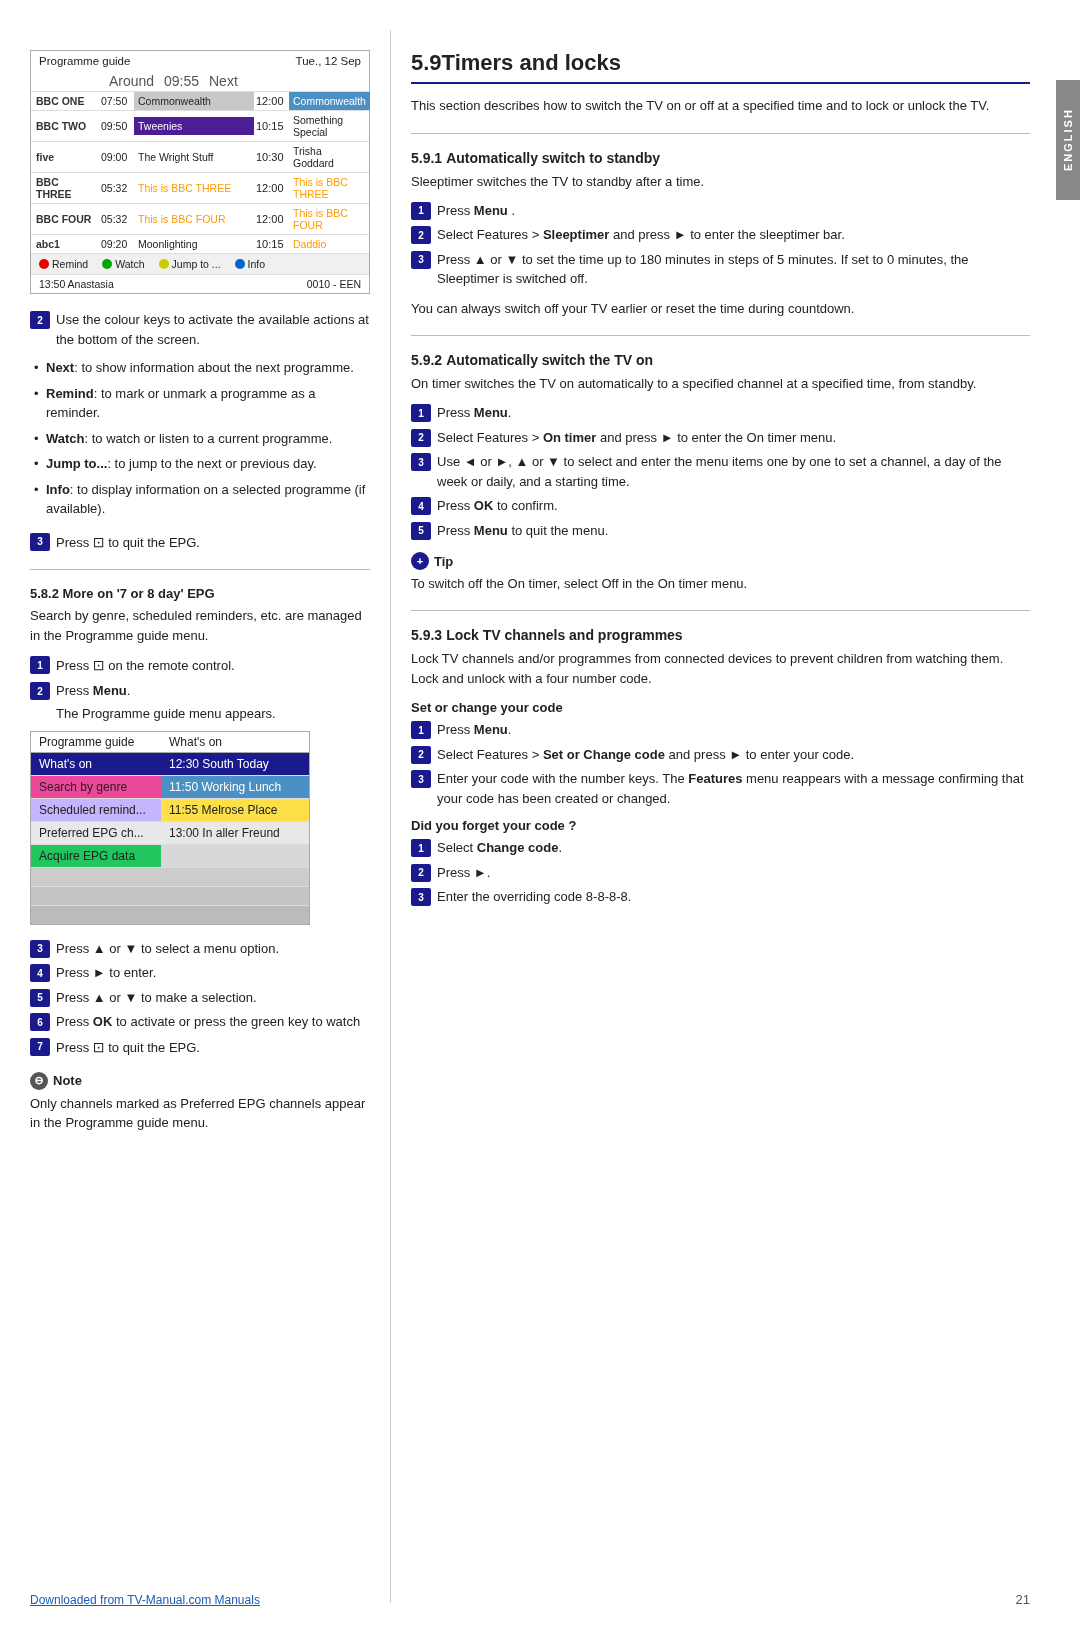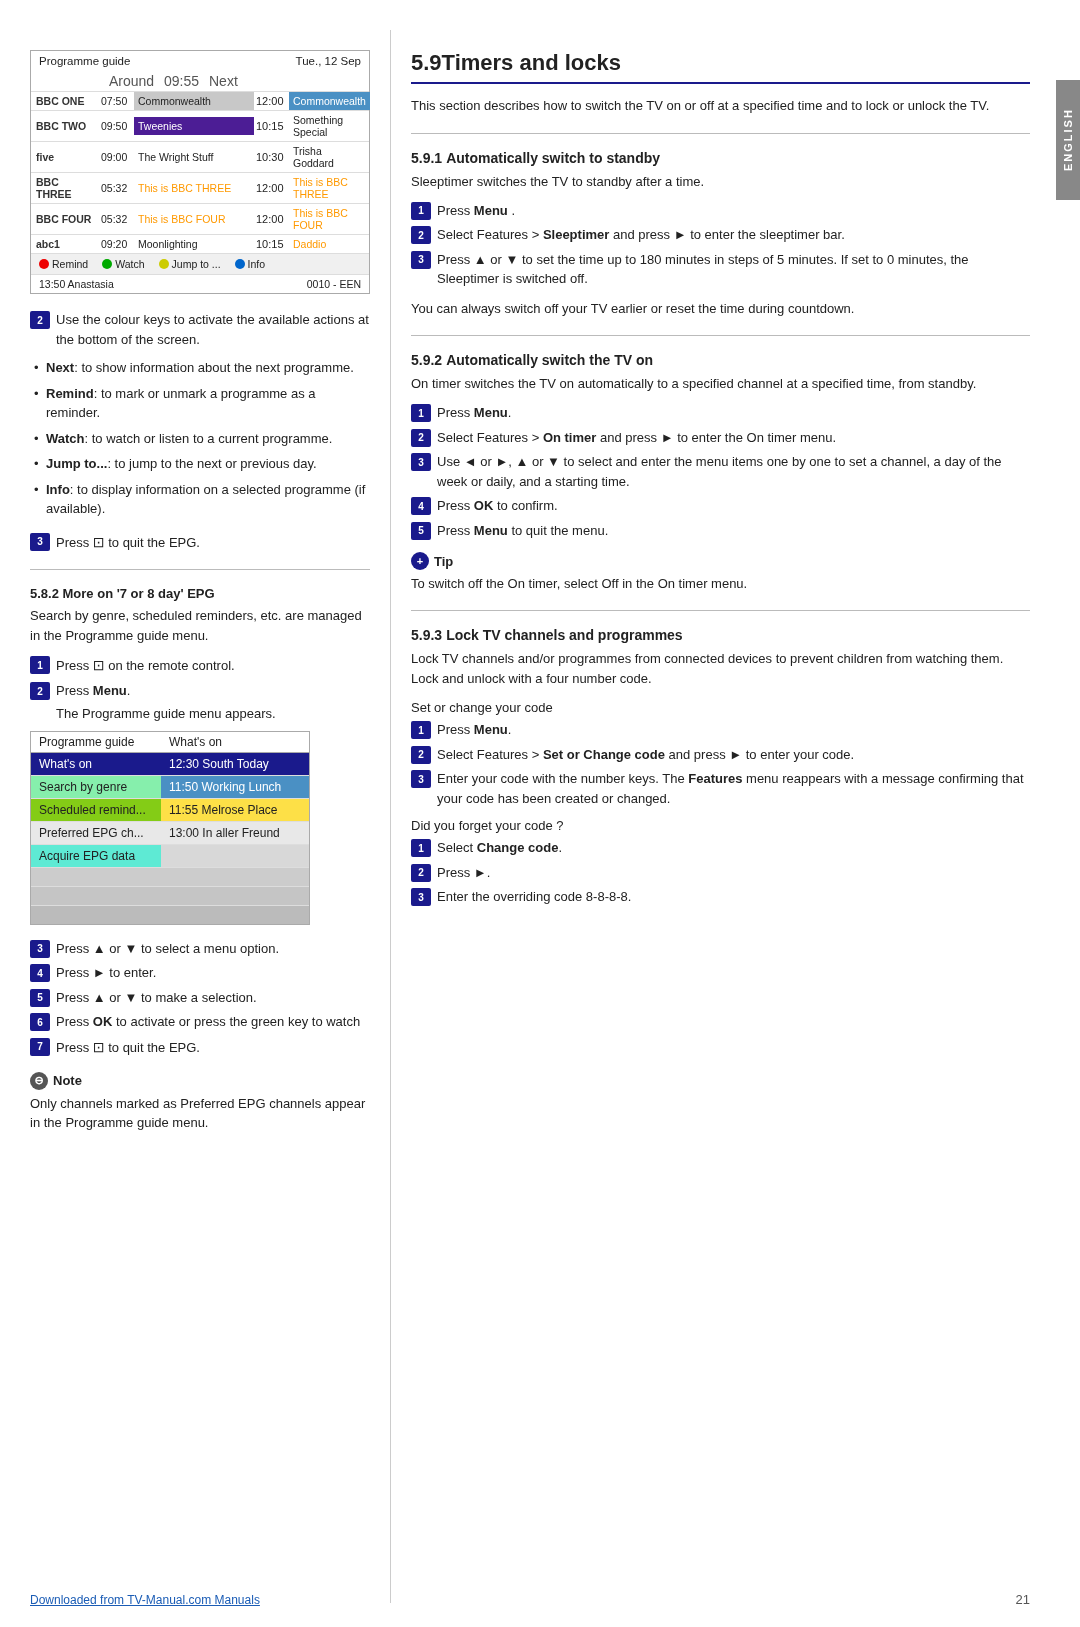--- a/index.html
+++ b/index.html
@@ -350,21 +350,21 @@
       display: flex;
       align-items: baseline;
       gap: 4px;
       font-size: 14px;
       font-weight: bold;
       margin: 0 0 6px 0;
     }
 
     .set-change-heading {
       font-size: 13px;
-      font-weight: normal;
+      font-weight: bold;
       margin: 10px 0 5px 0;
     }
   </style>
 </head>
 <body>
 
 <div class="page-container">
 
   <div class="left-col">
 
@@ -494,33 +494,33 @@
         <span>Programme guide</span>
         <span>What's on</span>
       </div>
 
       <div class="menu-row selected">
         <span class="menu-col1">What's on</span>
         <span class="menu-col2">12:30 South Today</span>
       </div>
 
       <div class="menu-row">
-        <span class="menu-col1" style="background:#86efac;">Search by genre</span>
+        <span class="menu-col1" style="background:#ec4899;">Search by genre</span>
         <span class="menu-col2" style="background:#4a90c4;color:#fff;">11:50 Working Lunch</span>
       </div>
       <div class="menu-row">
-        <span class="menu-col1" style="background:#84cc16;">Scheduled remind...</span>
+        <span class="menu-col1" style="background:#c4b5fd;">Scheduled remind...</span>
         <span class="menu-col2" style="background:#fde047;">11:55 Melrose Place</span>
       </div>
       <div class="menu-row">
         <span class="menu-col1" style="background:#e8e8e8;">Preferred EPG ch...</span>
         <span class="menu-col2" style="background:#e8e8e8;">13:00 In aller Freund</span>
       </div>
       <div class="menu-row">
-        <span class="menu-col1" style="background:#5eead4;">Acquire EPG data</span>
+        <span class="menu-col1" style="background:#22c55e;">Acquire EPG data</span>
         <span class="menu-col2" style="background:#d8d8d8;"></span>
       </div>
       <div class="menu-row">
         <span class="menu-col1" style="background:#ccc;height:18px;">&nbsp;</span>
         <span class="menu-col2" style="background:#ccc;height:18px;">&nbsp;</span>
       </div>
       <div class="menu-row">
         <span class="menu-col1" style="background:#c5c5c5;height:18px;">&nbsp;</span>
         <span class="menu-col2" style="background:#c5c5c5;height:18px;">&nbsp;</span>
       </div>

